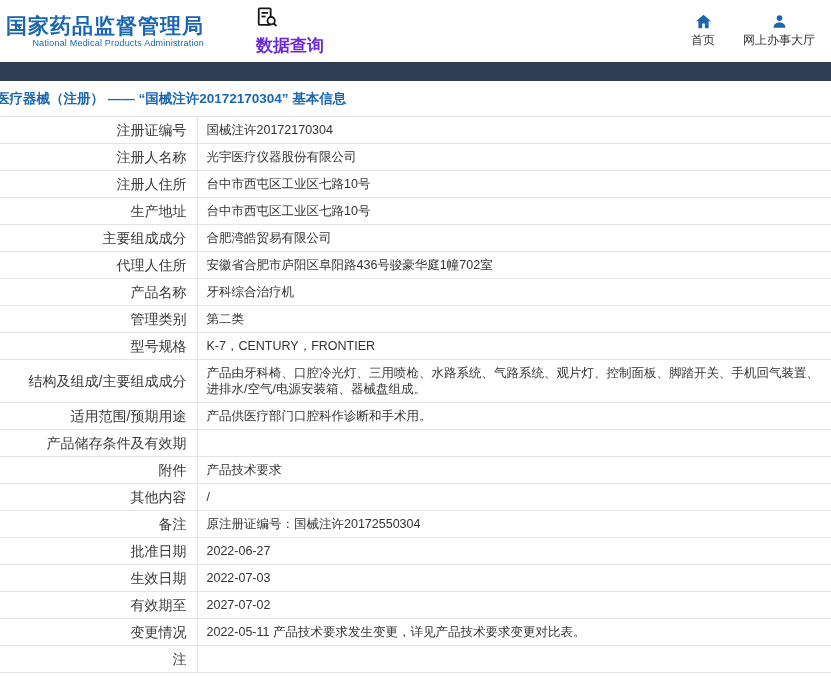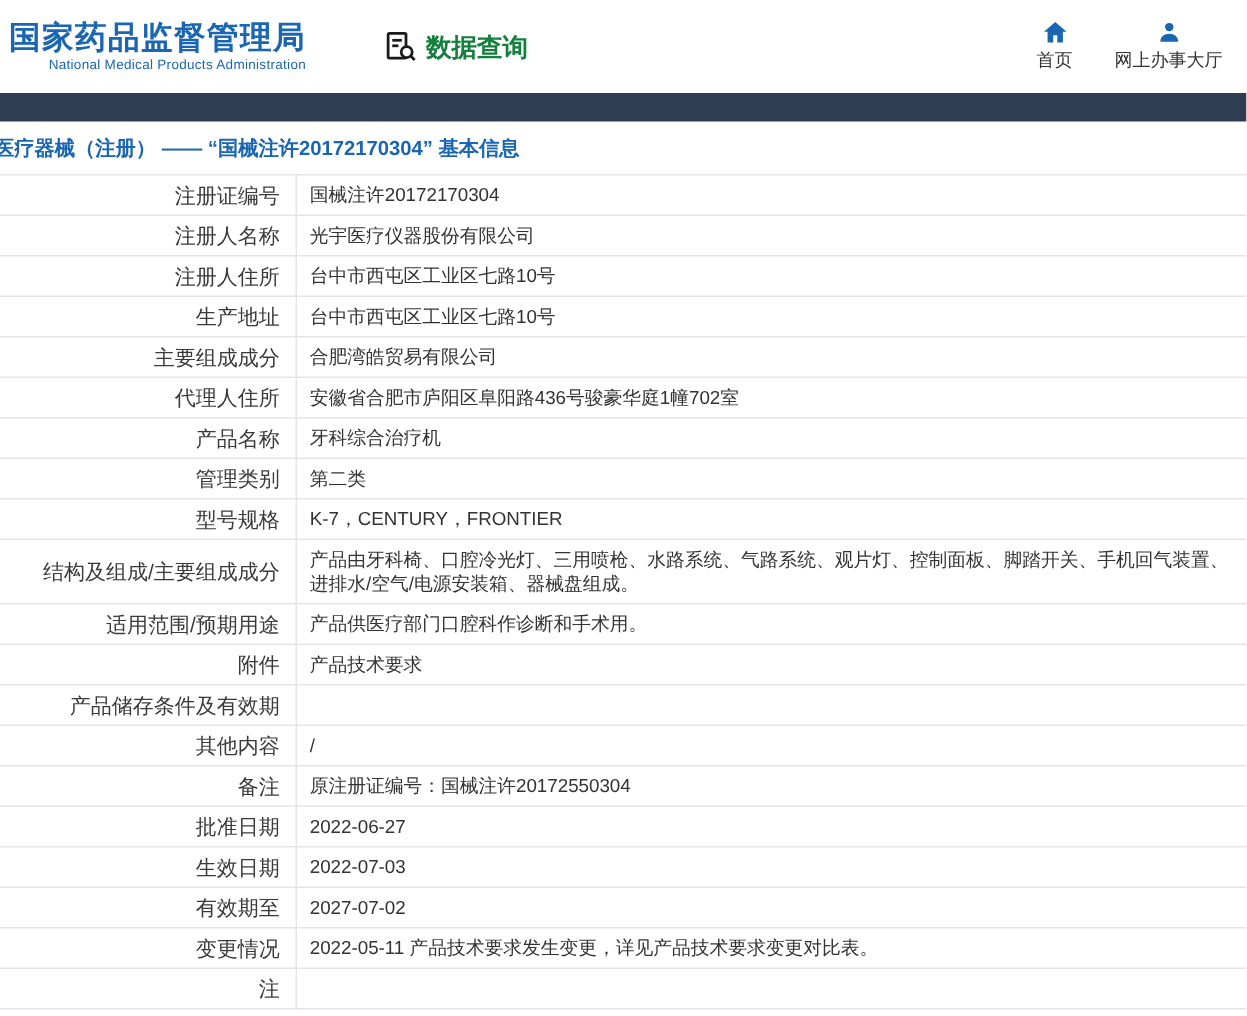--- a/index.html
+++ b/index.html
@@ -10,22 +10,22 @@
     color:#333; overflow:hidden;
   }
   .topbar {
     height:62px; display:flex; align-items:center;
     padding:0 16px 0 6px; background:#fff;
   }
   .logo { display:flex; flex-direction:column; justify-content:center; cursor:pointer; }
   .logo-cn { font-size:21px; font-weight:bold; color:var(--accent); letter-spacing:1px; line-height:1.15; }
   .logo-en { font-size:9px; color:var(--accent); letter-spacing:0.2px;text-align:right; }
   .section {
-    display:flex; align-items:center; gap:6px;
-    margin-left:52px; font-size:17px; font-weight:bold; color:#15803d;
+    display:flex; gap:6px;
+    margin-left:52px; font-size:17px; font-weight:bold; color:#6d28d9;flex-direction:column;
   }
   .section .q-icon { display:flex; color:#1a1a1a; }
   .topnav { margin-left:auto; display:flex; gap:28px; }
   .nav-item {
     display:flex; flex-direction:column; align-items:center; gap:3px;
     font-size:12px; color:#333; cursor:pointer; white-space:nowrap;text-align:center;
   }
   .nav-item .nav-icon { display:flex; color:var(--accent); height:16px; align-items:flex-end; }
   .navbar { height:19px; background:var(--navbar); width:100%; }
   .breadcrumb {
@@ -133,26 +133,26 @@
       </tr>
       <tr>
         <th>结构及组成/主要组成成分</th>
         <td>产品由牙科椅、口腔冷光灯、三用喷枪、水路系统、气路系统、观片灯、控制面板、脚踏开关、手机回气装置、进排水/空气/电源安装箱、器械盘组成。</td>
       </tr>
       <tr>
         <th>适用范围/预期用途</th>
         <td>产品供医疗部门口腔科作诊断和手术用。</td>
       </tr>
       <tr>
+        <th>产品储存条件及有效期</th>
+        <td></td>
+      </tr>
+      <tr>
         <th>附件</th>
         <td>产品技术要求</td>
-      </tr>
-      <tr>
-        <th>产品储存条件及有效期</th>
-        <td></td>
       </tr>
       <tr>
         <th>其他内容</th>
         <td>/</td>
       </tr>
       <tr>
         <th>备注</th>
         <td>原注册证编号：国械注许20172550304</td>
       </tr>
       <tr>

